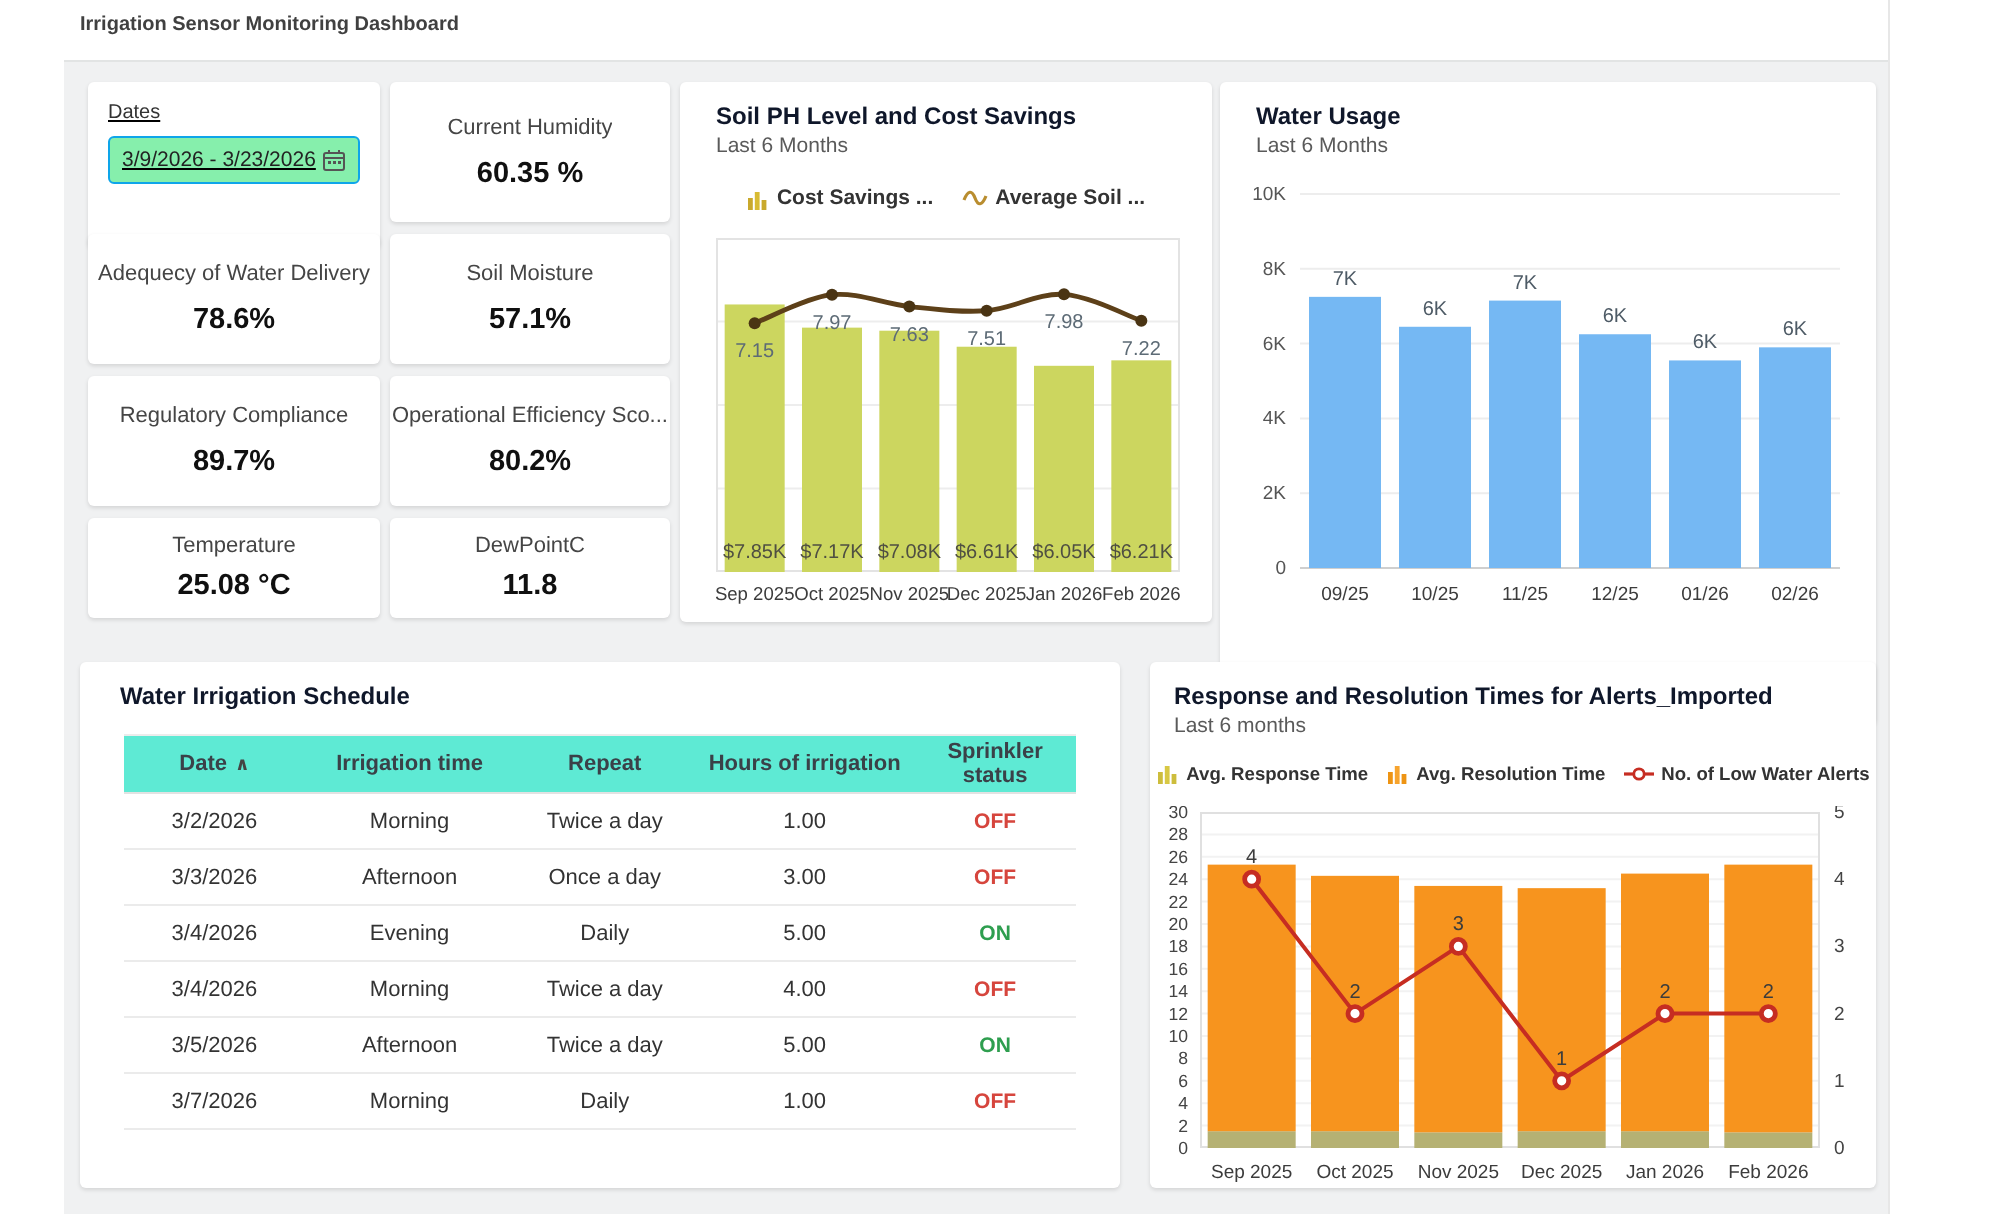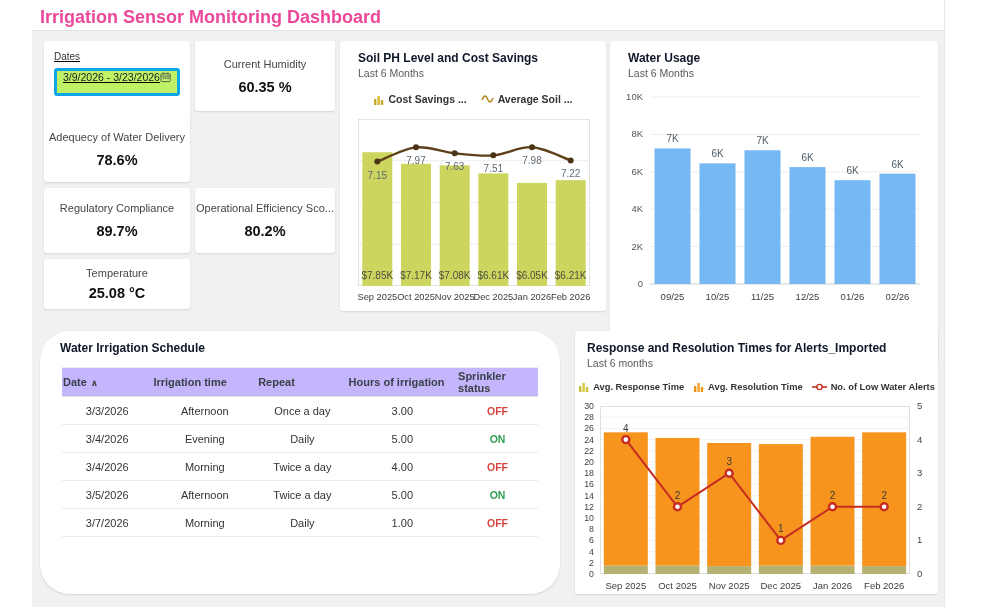--- a/index.html
+++ b/index.html
@@ -1,52 +1,52 @@
 <!DOCTYPE html>
 <html><head>
 <meta charset="utf-8">
 <style>
   html,body{margin:0;padding:0;}
   body{width:996px;height:607px;background:#fff;font-family:"Liberation Sans","DejaVu Sans",sans-serif;position:relative;overflow:hidden;}
-  .page-title{position:absolute;left:40px;top:7px;font-size:18px;font-weight:bold;color:#ec4899;}
+  .page-title{position:absolute;left:40px;top:7px;font-size:10px;font-weight:bold;color:#404040;}
   .right-strip{position:absolute;left:944px;top:0;width:52px;height:607px;background:#fff;border-left:1px solid #e7e7e7;}
   .canvas{position:absolute;left:32px;top:30px;width:912px;height:577px;background:#f0f1f2;border-top:1px solid #e2e4e4;}
   .card{position:absolute;background:#fff;border-radius:3px;box-shadow:0 1px 2px rgba(0,0,0,0.12);}
   .kpi{display:flex;flex-direction:column;align-items:center;justify-content:center;gap:9px;padding:0 0;box-sizing:border-box;}
   .kpi .lbl{font-size:11px;color:#454545;white-space:nowrap;overflow:hidden;max-width:100%;}
   .kpi .val{font-size:14.5px;font-weight:bold;color:#101010;white-space:nowrap;}
   #card-dates{left:12px;top:10px;width:146px;height:83px;padding:10px 10px;box-sizing:border-box;text-decoration:underline;}
   #card-humidity{left:163px;top:10px;width:140px;height:70px;}
   #card-adequacy{left:12px;top:86px;width:146px;height:65px;}
   #card-moisture{left:163px;top:86px;width:140px;height:65px;}
   #card-compliance{left:12px;top:157px;width:146px;height:65px;}
   #card-efficiency{left:163px;top:157px;width:140px;height:65px;}
   #card-temperature{left:12px;top:228px;width:146px;height:50px;gap:6px;}
   #card-dewpoint{left:163px;top:228px;width:140px;height:50px;gap:6px;}
   .dates-label{font-size:10px;color:#333;}
-  .dates-input{margin-top:6px;height:22px;border:3px solid #0ea5e9;border-radius:3px;display:flex;padding:0 6px;background:#bef264;cursor:pointer;}
+  .dates-input{margin-top:6px;height:22px;border:1px solid #0ea5e9;border-radius:3px;display:flex;align-items:center;padding:0 6px;background:#86efac;cursor:pointer;}
   .dates-input .dates-value{flex:1;font-size:10.5px;color:#222;white-space:nowrap;}
   .panel{box-sizing:border-box;}
   #panel-soil{left:308px;top:10px;width:266px;height:270px;}
   #panel-water{left:578px;top:10px;width:328px;height:321px;}
-  #panel-schedule{left:8px;top:300px;width:520px;height:263px;border-radius:30px;}
+  #panel-schedule{left:8px;top:300px;width:520px;height:263px;}
   #panel-alerts{left:543px;top:300px;width:363px;height:263px;}
   .panel-title{margin:10px 0 0 18px;font-size:12px;font-weight:bold;color:#0f172a;white-space:nowrap;}
   .panel-sub{margin:2px 0 0 18px;font-size:10.5px;color:#5a5a5a;}
   #panel-alerts .panel-title,#panel-alerts .panel-sub{margin-left:12px;}
   .legend{display:flex;justify-content:center;align-items:center;gap:14px;margin-top:14px;font-size:10.5px;font-weight:bold;color:#333;white-space:nowrap;}
   #panel-alerts .legend{gap:9px;font-size:9.3px;margin-top:12px;}
   .legend .item{display:flex;align-items:center;gap:4px;}
   .chart-svg{position:absolute;}
   #soil-svg{left:18px;top:72px;}
   #water-svg{left:10px;top:46px;}
   #alerts-svg{left:0px;top:72px;}
   
   .sched-table{position:absolute;left:22px;top:36px;width:476px;border-collapse:collapse;font-size:11px;color:#333;}
-  .sched-table th{background:#c4b5fd;font-weight:bold;color:#3a4148;height:26px;border-top:1px solid #ececec;border-bottom:1px solid #e2e2e2;text-align:left;font-size:11px;}
+  .sched-table th{background:#5eead4;font-weight:bold;color:#3a4148;height:26px;border-top:1px solid #ececec;border-bottom:1px solid #e2e2e2;text-align:center;font-size:11px;}
   .sched-table td{height:25px;text-align:center;border-bottom:1px solid #ebebeb;}
   .sort-caret{font-size:9px;color:#444;margin-left:4px;}
   text{font-family:"Liberation Sans","DejaVu Sans",sans-serif;}
 </style>
 </head>
 <body>
 
 <div class="page-title">Irrigation Sensor Monitoring Dashboard</div>
 <div class="right-strip"></div>
 
@@ -69,31 +69,39 @@
   </div>
 
   <div class="card kpi" id="card-humidity">
     <div class="lbl">Current Humidity</div>
     <div class="val">60.35 %</div>
   </div>
   <div class="card kpi" id="card-adequacy">
     <div class="lbl">Adequecy of Water Delivery</div>
     <div class="val">78.6%</div>
   </div>
+  <div class="card kpi" id="card-moisture">
+    <div class="lbl">Soil Moisture</div>
+    <div class="val">57.1%</div>
+  </div>
   <div class="card kpi" id="card-compliance">
     <div class="lbl">Regulatory Compliance</div>
     <div class="val">89.7%</div>
   </div>
   <div class="card kpi" id="card-efficiency">
     <div class="lbl">Operational Efficiency Sco...</div>
     <div class="val">80.2%</div>
   </div>
   <div class="card kpi" id="card-temperature">
     <div class="lbl">Temperature</div>
     <div class="val">25.08 °C</div>
+  </div>
+  <div class="card kpi" id="card-dewpoint">
+    <div class="lbl">DewPointC</div>
+    <div class="val">11.8</div>
   </div>
 
   <div class="card panel" id="panel-soil">
     <div class="panel-title">Soil PH Level and Cost Savings</div>
     <div class="panel-sub">Last 6 Months</div>
     <div class="legend">
       <span class="item">
         <svg width="11" height="11">
             <rect x="1" y="5" width="2.4" height="6" fill="#c9a92c"></rect>
             <rect x="4.4" y="2" width="2.4" height="9" fill="#d8bb33"></rect>
@@ -197,20 +205,27 @@
       <thead>
         <tr>
           <th><span>Date</span><span class="sort-caret">∧</span></th>
           <th><span>Irrigation time</span></th>
           <th><span>Repeat</span></th>
           <th><span>Hours of irrigation</span></th>
           <th><span>Sprinkler status</span></th>
         </tr>
       </thead>
       <tbody id="schedule-tbody">
+          <tr>
+            <td>3/2/2026</td>
+            <td>Morning</td>
+            <td>Twice a day</td>
+            <td>1.00</td>
+            <td style="color: rgb(214, 69, 61); font-weight: bold; font-size: 10.5px;">OFF</td>
+          </tr>
           <tr>
             <td>3/3/2026</td>
             <td>Afternoon</td>
             <td>Once a day</td>
             <td>3.00</td>
             <td style="color: rgb(214, 69, 61); font-weight: bold; font-size: 10.5px;">OFF</td>
           </tr>
           <tr>
             <td>3/4/2026</td>
             <td>Evening</td>

